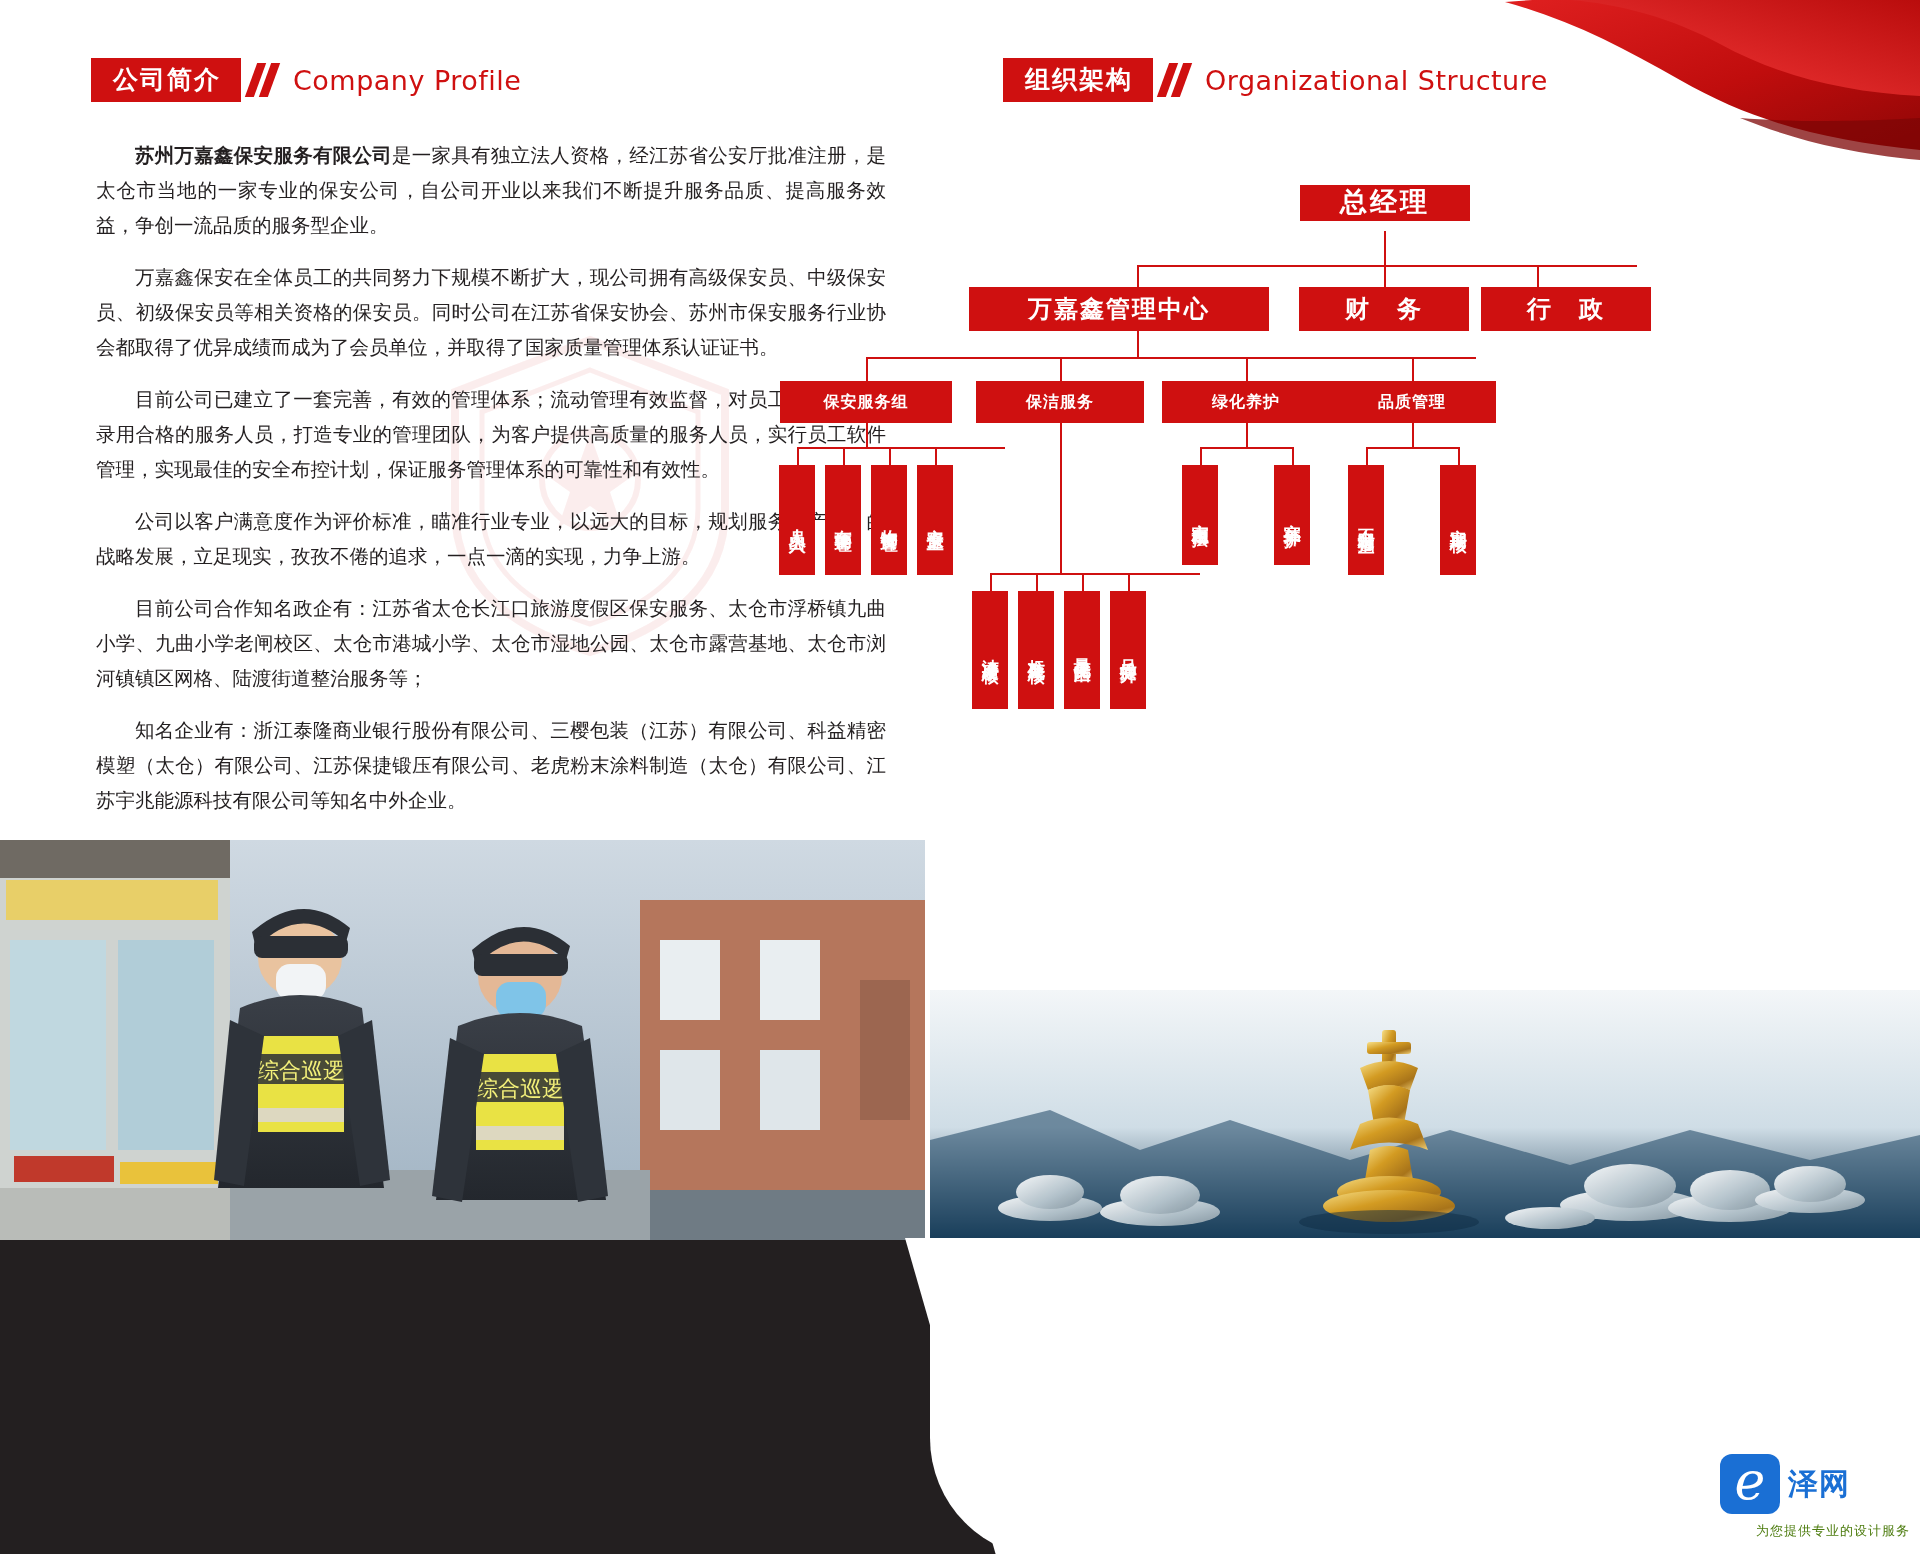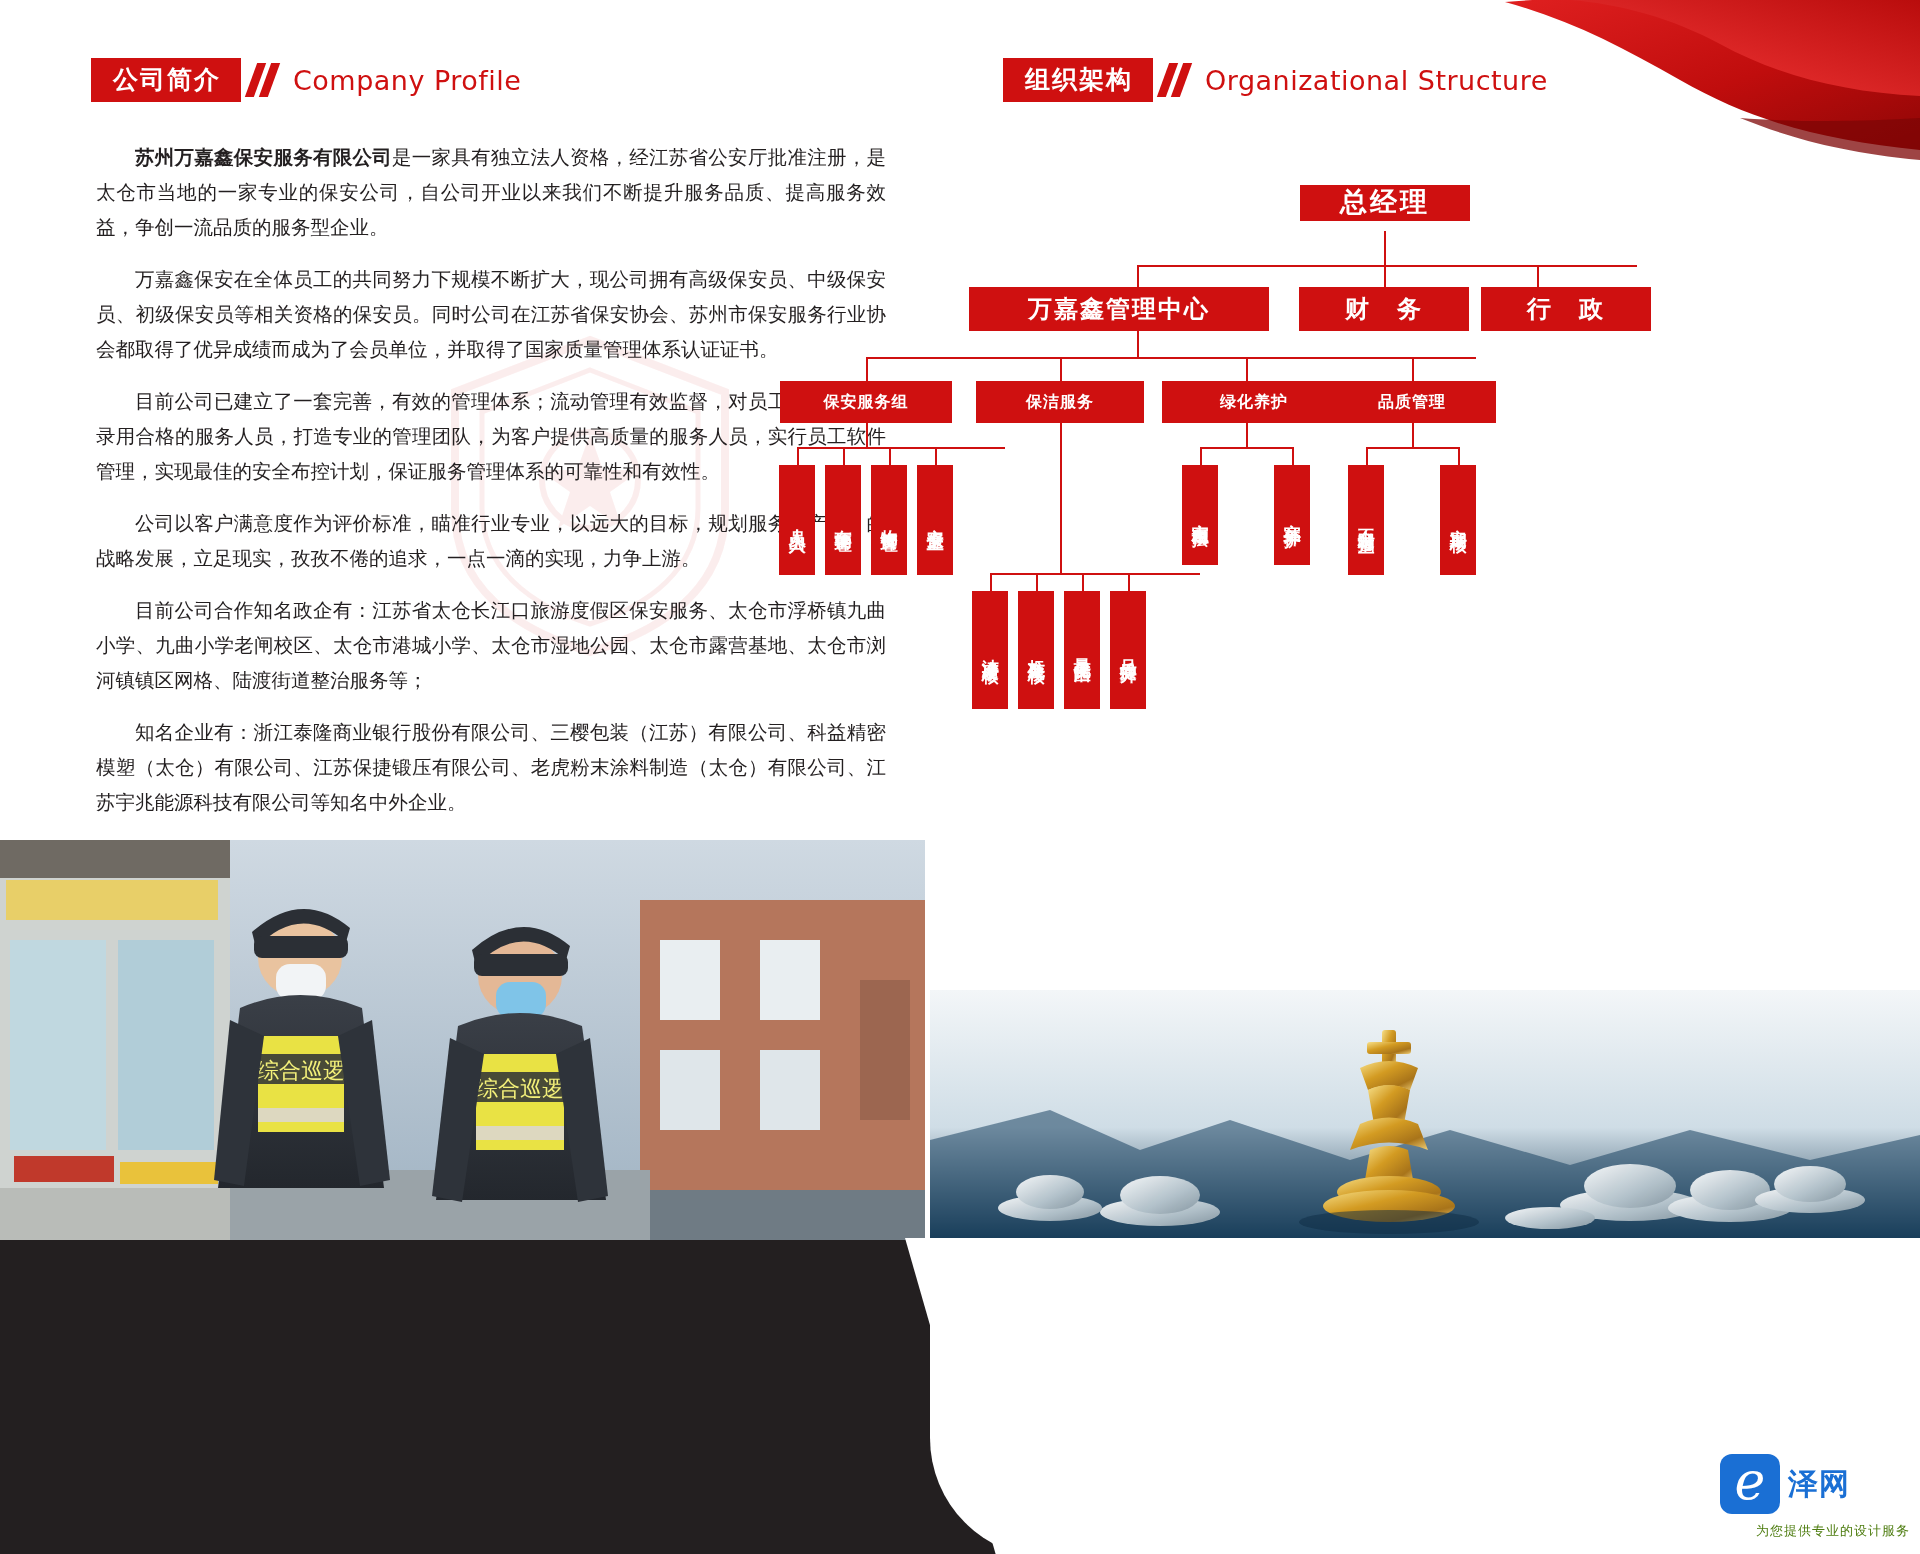--- a/index.html
+++ b/index.html
@@ -34,21 +34,21 @@
   .slash{width:9px;height:34px;background:#cf1010;transform:skewX(-20deg);margin-right:5px;}
   .sec-en{
     margin-left:14px;color:#cf1010;font-size:27px;letter-spacing:.5px;
     font-family:"DejaVu Sans",sans-serif;
   }
 
   
   .profile-text{
     position:absolute;left:96px;top:140px;width:790px;
     font-size:19.5px;line-height:35px;color:#231f20;text-align:justify;
-    font-family:Liberation Sans, sans-serif;
+    font-family:Liberation Mono, monospace;
   }
   .profile-text p{margin:0 0 17px 0;text-indent:2em;}
   .profile-text p b{font-weight:bold;}
 
   
   .watermark{
     position:absolute;left:440px;top:330px;width:300px;height:330px;opacity:.07;pointer-events:none;
   }
 
   
@@ -160,21 +160,21 @@
 
     <div class="ln lnv" style="left:207px;top:146px;height:26px;"></div>
     <div class="ln lnh" style="left:-64px;top:172px;width:610px;"></div>
     <div class="ln lnv" style="left:-64px;top:172px;height:24px;"></div>
     <div class="ln lnv" style="left:130px;top:172px;height:24px;"></div>
     <div class="ln lnv" style="left:316px;top:172px;height:24px;"></div>
     <div class="ln lnv" style="left:482px;top:172px;height:24px;"></div>
 
     <div class="node n-lvl3" style="left:-150px;top:196px;width:172px;height:42px;">保安服务组</div>
     <div class="node n-lvl3" style="left:46px;top:196px;width:168px;height:42px;">保洁服务</div>
-    <div class="node n-lvl3" style="left:232px;top:196px;width:168px;height:42px;padding-left:8px;">绿化养护</div>
+    <div class="node n-lvl3" style="left:232px;top:196px;width:168px;height:42px;">绿化养护</div>
     <div class="node n-lvl3" style="left:398px;top:196px;width:168px;height:42px;">品质管理</div>
 
     <div class="ln lnv" style="left:-64px;top:238px;height:24px;"></div>
     <div class="ln lnh" style="left:-133px;top:262px;width:208px;"></div>
     <div class="ln lnv" style="left:-133px;top:262px;height:18px;"></div>
     <div class="ln lnv" style="left:-87px;top:262px;height:18px;"></div>
     <div class="ln lnv" style="left:-41px;top:262px;height:18px;"></div>
     <div class="ln lnv" style="left:5px;top:262px;height:18px;"></div>
 
     <div class="node n-vert" style="left:-151px;top:280px;width:36px;height:110px;">人员出入</div>

